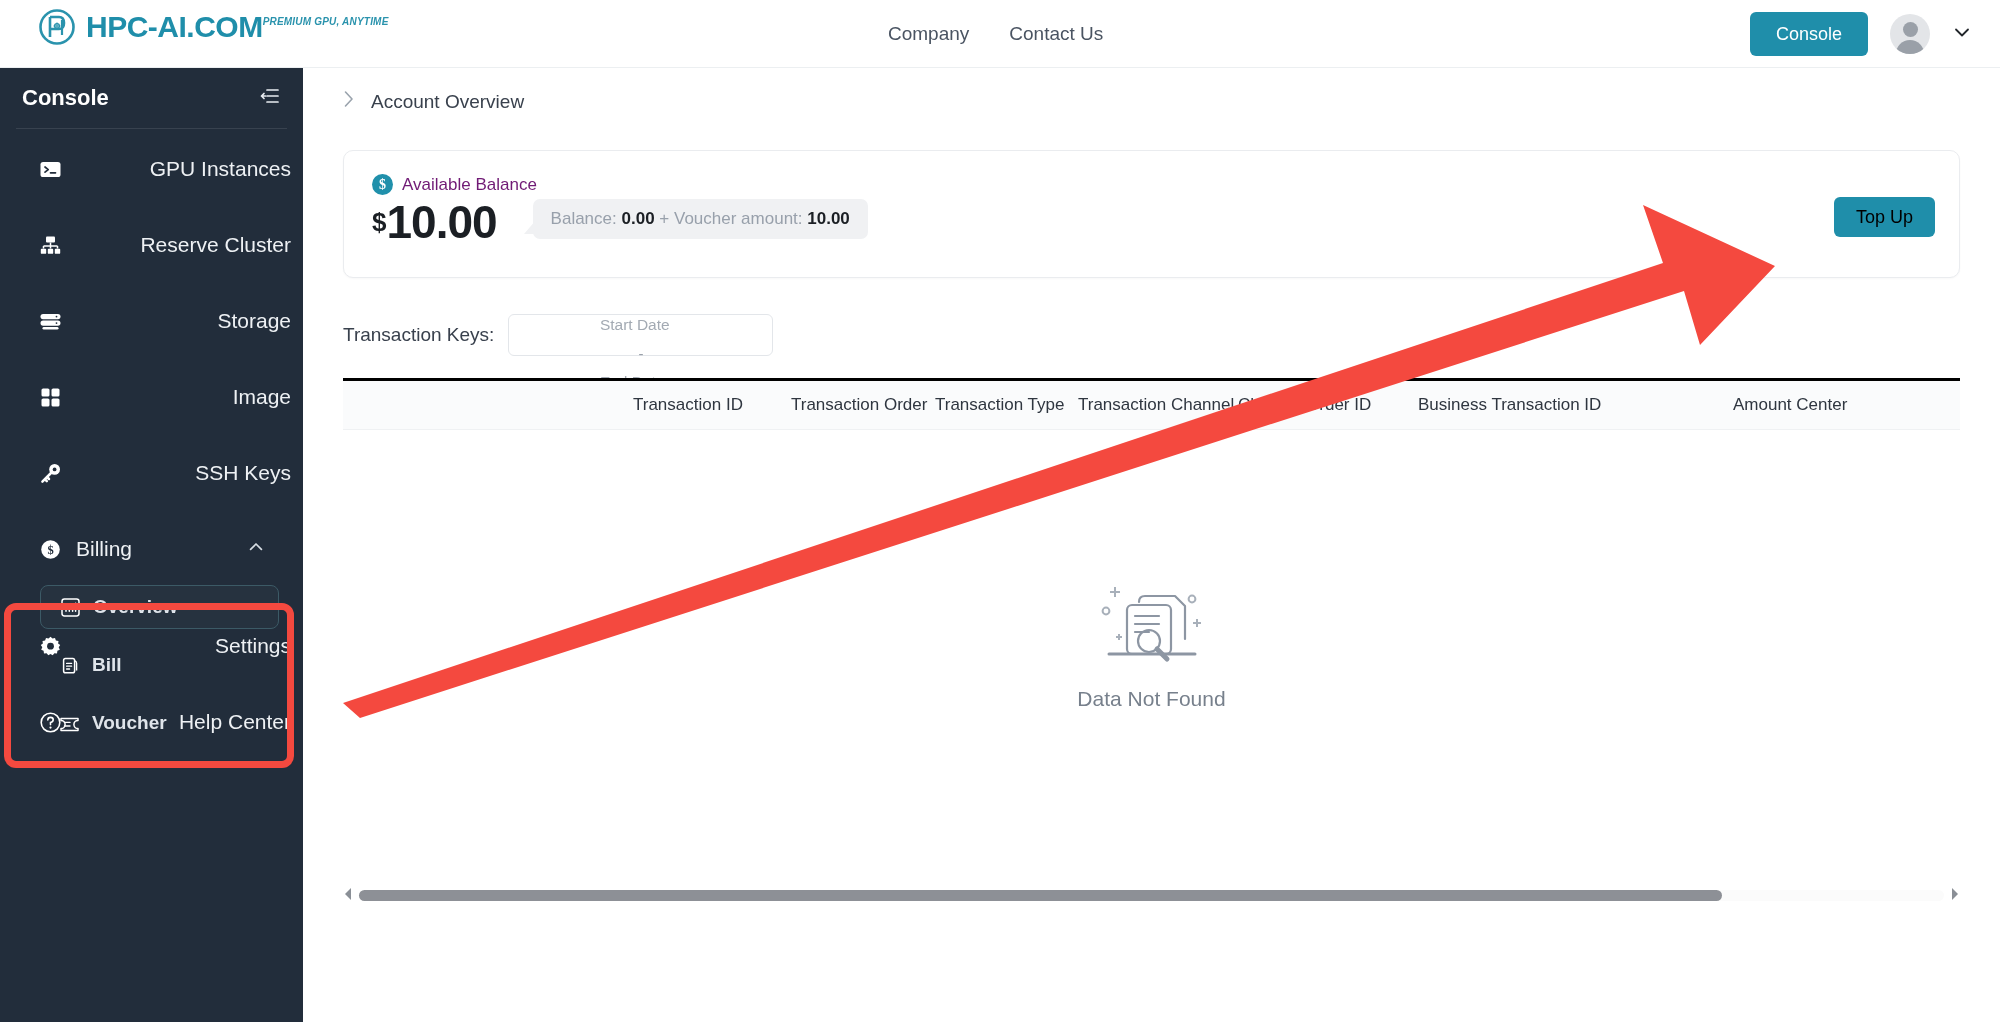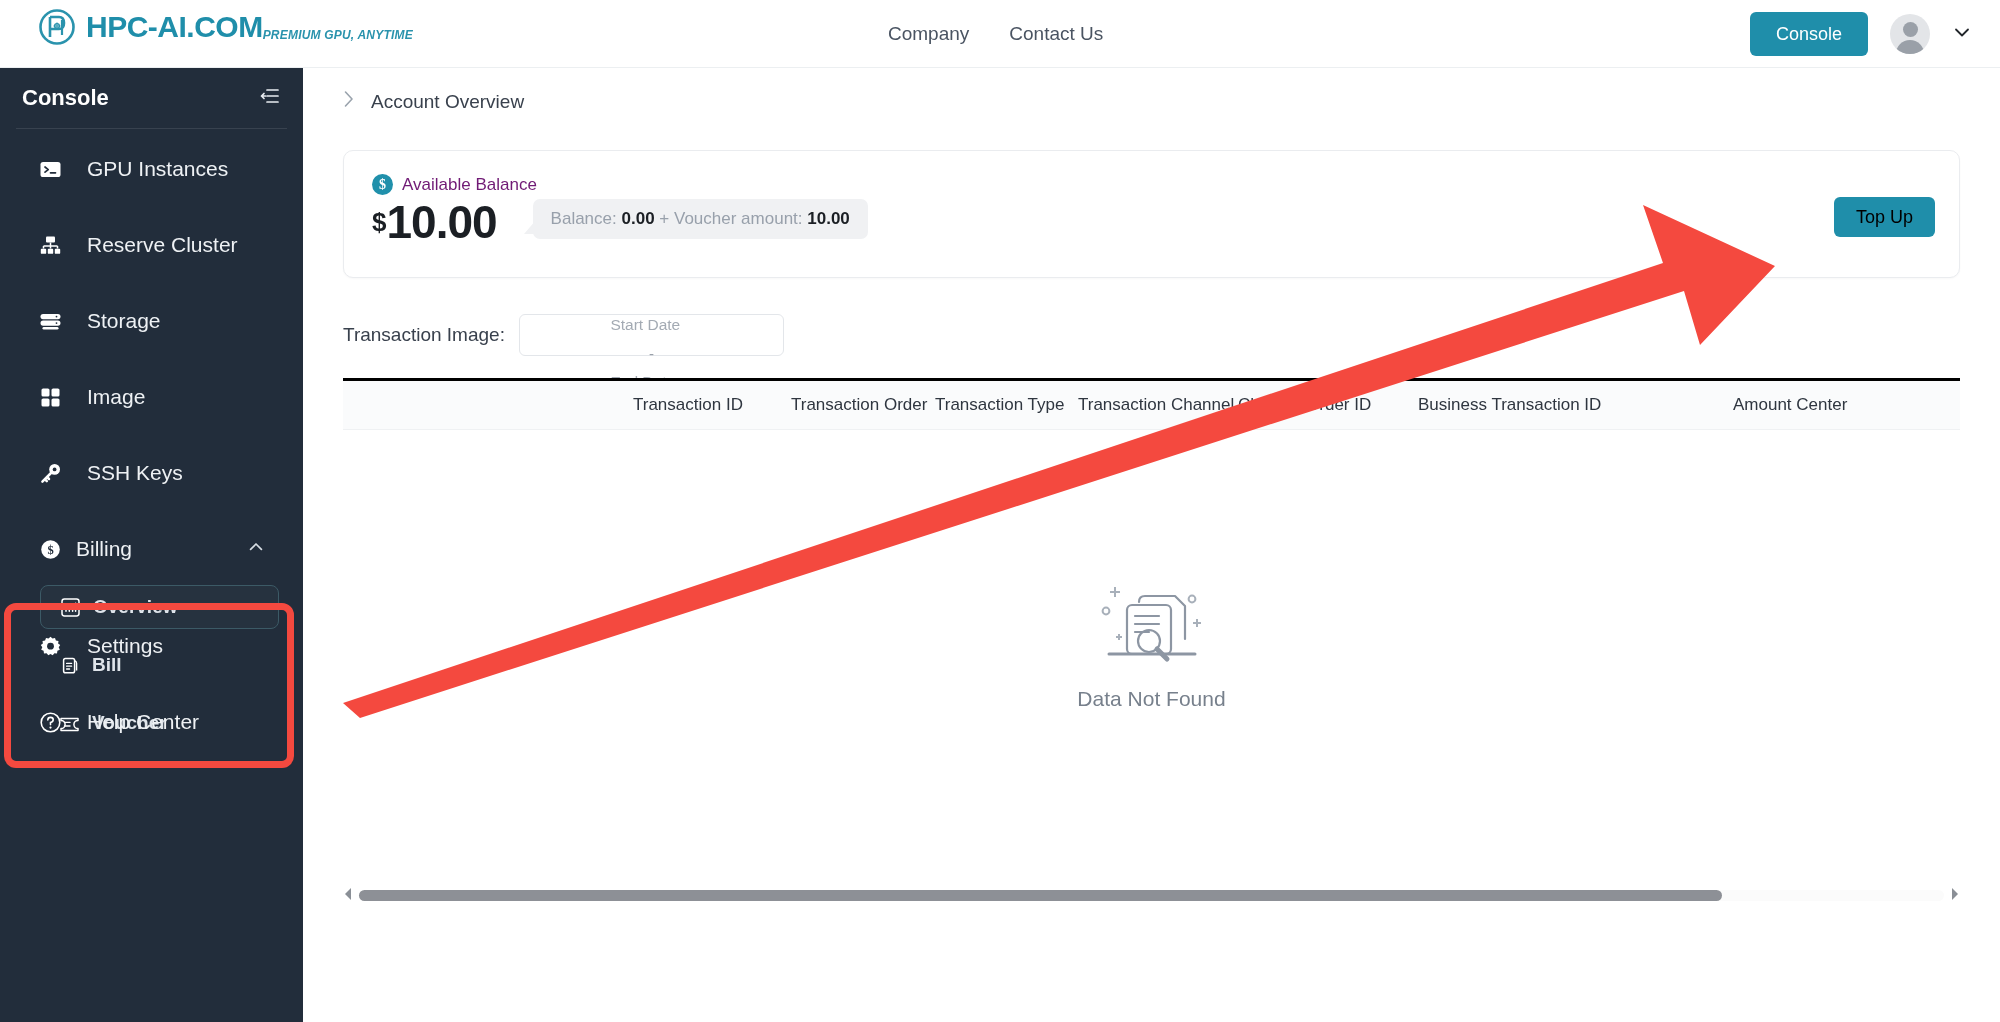--- a/index.html
+++ b/index.html
@@ -25,22 +25,22 @@
     position: absolute; left: 38px; top: 8px;
     display: flex; align-items: center; gap: 10px;
   }
   .logo-mark { width: 38px; height: 38px; flex: 0 0 38px; }
   .logo-text-block { display: flex; flex-direction: row; line-height: 1; }
   .logo-word {
     font-size: 30px; font-weight: bold; color: #1f8eaa;
     letter-spacing: -0.5px; font-family: "Liberation Sans", sans-serif;
   }
   .logo-tag {
-    font-size: 12px; font-weight: bold; color: #2a93ad;
-    letter-spacing: 0.2px; text-align: right; margin-top: 17px;
+    font-size: 10px; font-weight: bold; color: #2a93ad;
+    letter-spacing: 0.2px; text-align: right; margin-top: 5px;
     font-style: italic;
   }
   .nav-center {
     position: absolute; left: 888px; top: 0; height: 68px;
     display: flex; align-items: center; gap: 40px;
   }
   .nav-link {
     font-size: 19px; color: #4a5462; text-decoration: none;
     white-space: nowrap; cursor: pointer;
   }
@@ -76,24 +76,25 @@
   .sb-head {
     display: flex; align-items: center; justify-content: space-between;
     padding: 0 22px; height: 60px;
   }
   .sb-title { color: #ffffff; font-size: 22px; font-weight: bold; }
   .sb-collapse { cursor: pointer; }
   .sb-divider {
     height: 1px; background: #38424f; margin: 0 16px 18px 16px;
   }
   .sb-item {
-    display: flex; align-items: center; gap: 25px;
+    display: flex; align-items: center; gap: 14px;
     height: 44px; padding-left: 26px; margin: 0 12px 32px 12px;
     color: #eef1f4; font-size: 21px; cursor: pointer; border-radius: 8px;
     position: relative;
+    justify-content: space-between;
   }
   .sb-ico { width: 24px; height: 24px; flex: 0 0 24px;
             display: flex; align-items: center; justify-content: center; }
   .sb-label { white-space: nowrap; }
 
   .sb-group { margin: 0; }
   .sb-group-head {
     display: flex; align-items: center; gap: 14px;
     height: 44px; padding-left: 26px; margin: 0 12px;
     color: #eef1f4; font-size: 21px; cursor: pointer; border-radius: 8px;
@@ -433,21 +434,21 @@
           <b>0.00</b>
           <span>+</span>
           <span>Voucher amount:</span>
           <b>10.00</b>
         </span>
       </div>
       <button class="topup-btn">Top Up</button>
     </div>
 
     <div class="filter-row">
-      <span class="filter-label">Transaction Image:</span>
+      <span class="filter-label">Transaction Keys:</span>
       <div class="date-range">
         <input class="date-in" type="text" placeholder="Start Date" style="">
         <span class="date-sep">-</span>
         <input class="date-in" type="text" placeholder="End Date" style="">
         <span class="cal-ico">
           <svg width="19" height="19" viewBox="0 0 19 19">
             <rect x="1.8" y="3.4" width="15.4" height="14" rx="2" fill="none" stroke="#4d555f" stroke-width="1.5"></rect>
             <path d="M1.8 7.6 H17.2" stroke="#4d555f" stroke-width="1.5"></path>
             <path d="M5.6 1.6 V4.6 M13.4 1.6 V4.6" stroke="#4d555f" stroke-width="1.5" stroke-linecap="round"></path>
           </svg>

